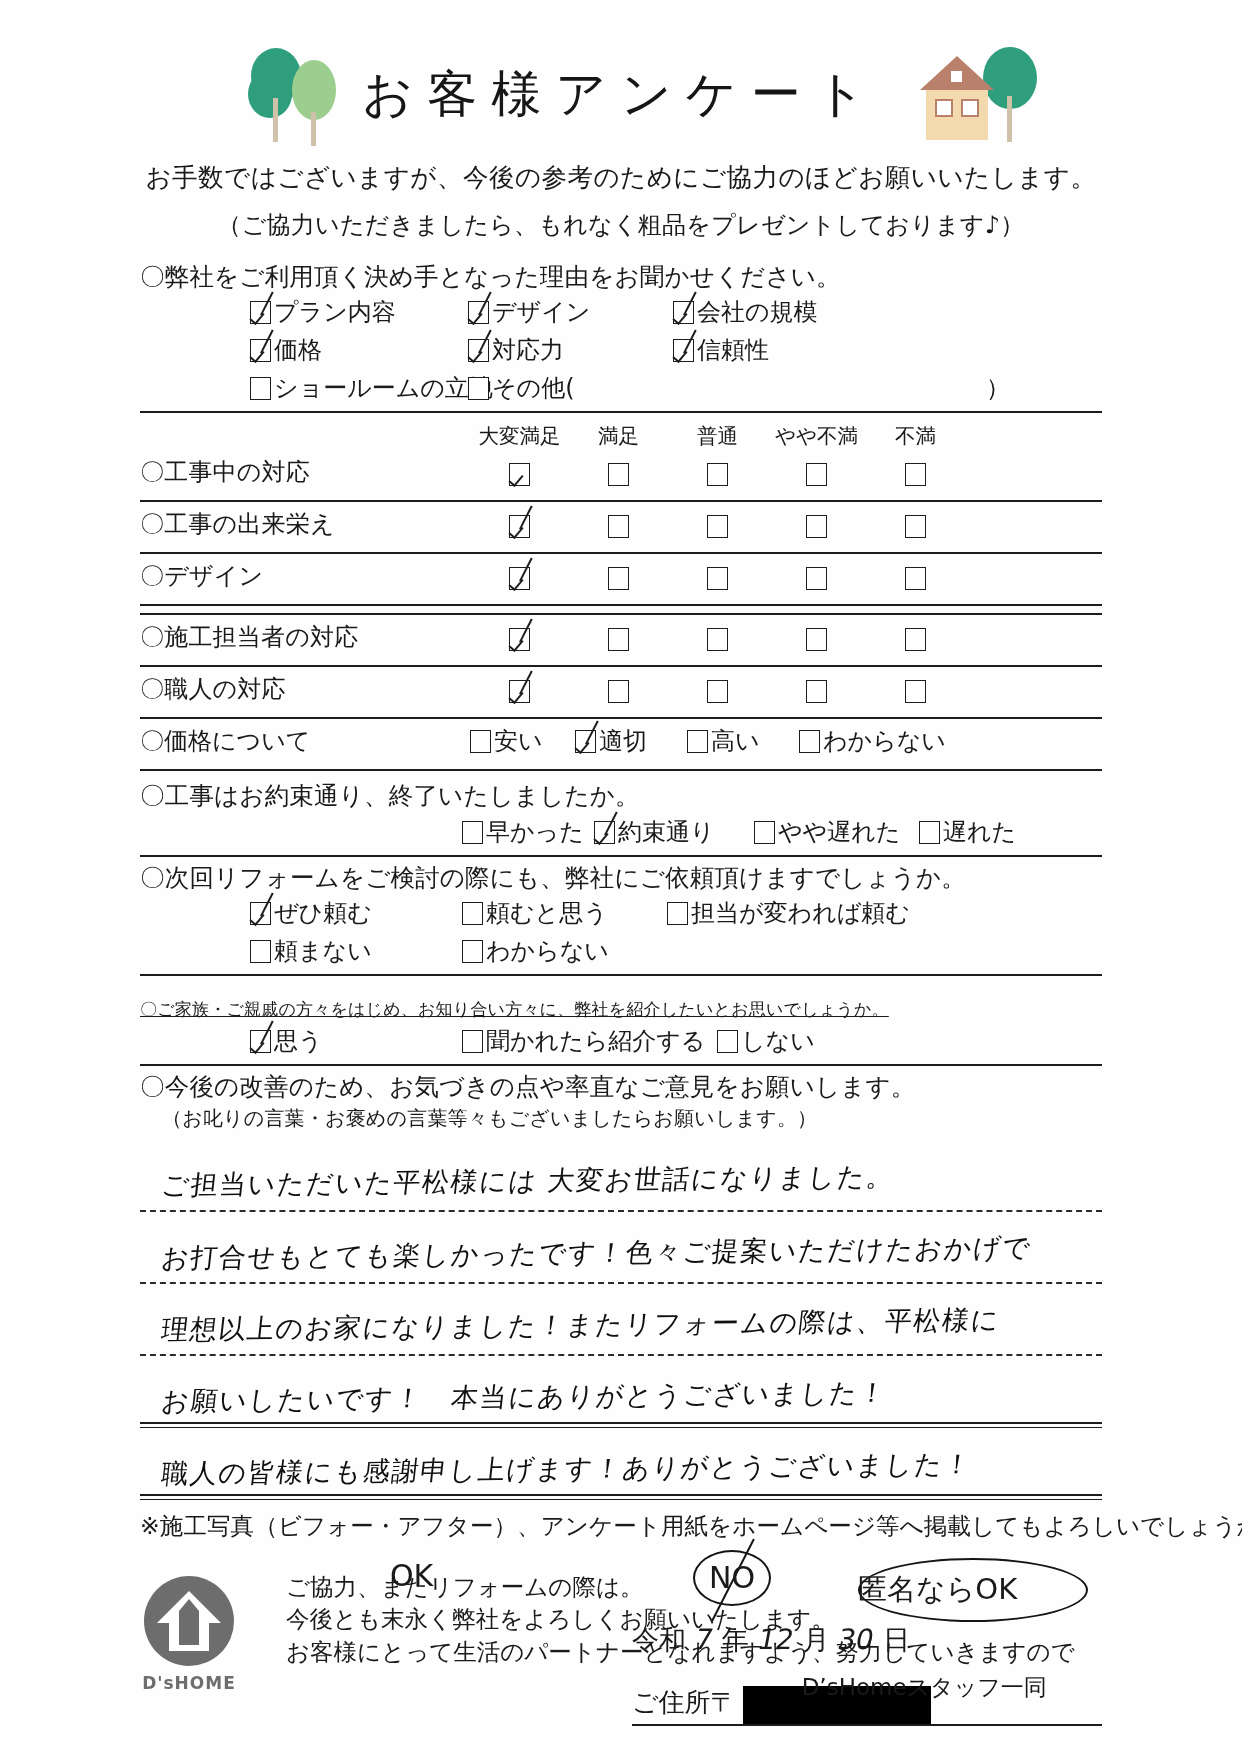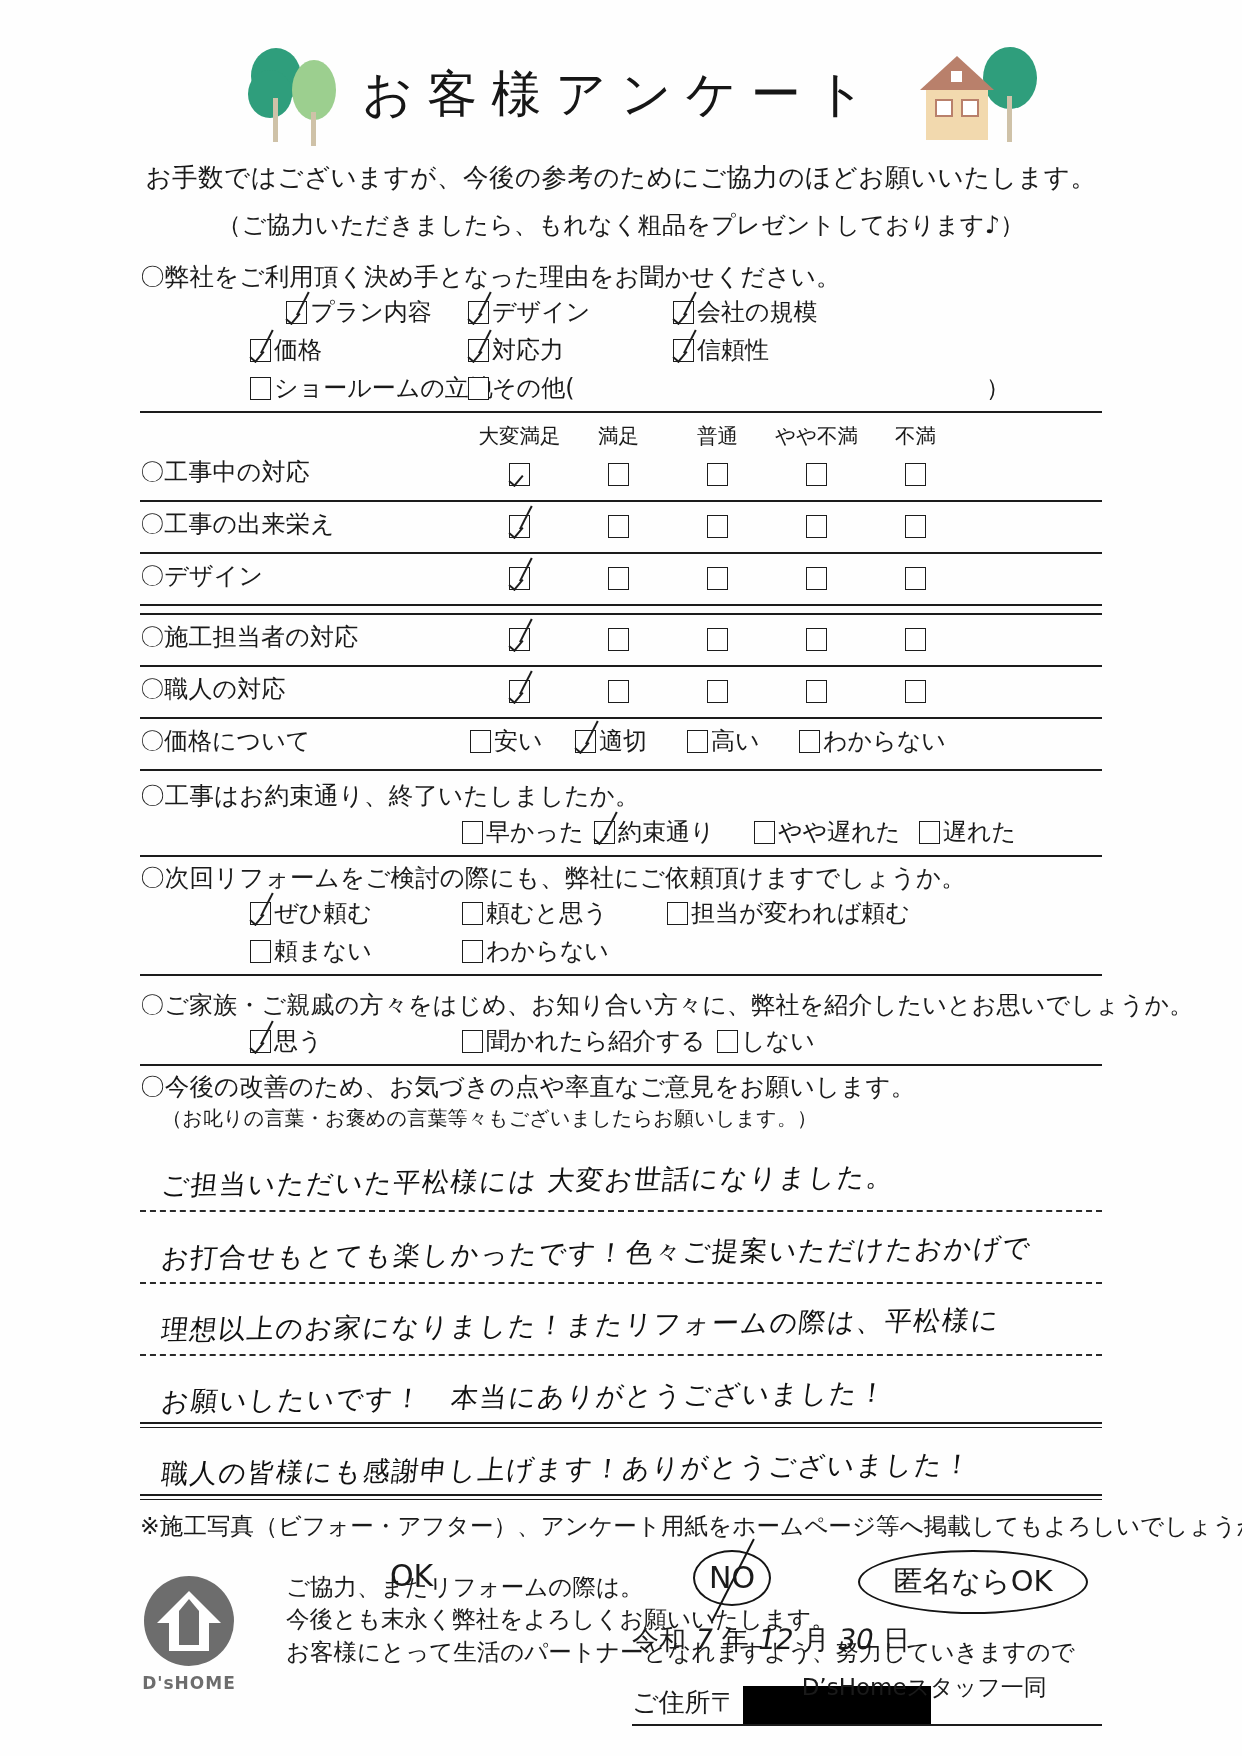--- a/index.html
+++ b/index.html
@@ -230,26 +230,25 @@
     left: 50%;
     top: -16px;
     width: 2px;
     height: 92px;
     background: #141414;
     transform: rotate(27deg);
   }
   .pub-anon {
     position: absolute;
     left: 718px;
-    top: 8px;
+    top: 16px;
     width: 230px;
     height: 64px;
     display: flex;
     align-items: center;
-    justify-content: center;
   }
   .pub-anon .txt { position: relative; z-index: 2; font-size: 29px; }
 
   
   .date-row {
     position: relative;
     margin-left: 492px;
     font-size: 27px;
     height: 52px;
     display: flex;
@@ -350,21 +349,21 @@
   </div>
 
   <div class="lead1">お手数ではございますが、今後の参考のためにご協力のほどお願いいたします。</div>
   <div class="lead2">（ご協力いただきましたら、もれなく粗品をプレゼントしております♪）</div>
 
   <div class="form-area">
 
     <div class="q-line" style="margin-top:12px;">〇弊社をご利用頂く決め手となった理由をお聞かせください。</div>
 
     <div class="opt-row" style="padding-left:110px;">
-      <span class="opt" style="width:218px;justify-content:center;">
+      <span class="opt" style="width:218px;">
         <span class="cb checked penned"></span>
         <span>プラン内容</span>
       </span>
       <span class="opt" style="width:205px;">
         <span class="cb checked penned"></span>
         <span>デザイン</span>
       </span>
       <span class="opt">
         <span class="cb checked penned"></span>
         <span>会社の規模</span>
@@ -574,21 +573,21 @@
         <span class="cb"></span>
         <span>頼まない</span>
       </span>
       <span class="opt">
         <span class="cb"></span>
         <span>わからない</span>
       </span>
     </div>
     <div class="rule"></div>
 
-    <div class="q-line" style="margin-top:16px;font-size:24px;">〇ご家族・ご親戚の方々をはじめ、お知り合い方々に、弊社を紹介したいとお思いでしょうか。</div>
+    <div class="q-line" style="margin-top:24px;font-size:17px;text-decoration:underline;">〇ご家族・ご親戚の方々をはじめ、お知り合い方々に、弊社を紹介したいとお思いでしょうか。</div>
     <div class="opt-row" style="padding-left:110px;">
       <span class="opt" style="width:212px;">
         <span class="cb checked penned"></span>
         <span>思う</span>
       </span>
       <span class="opt" style="width:255px;">
         <span class="cb"></span>
         <span>聞かれたら紹介する</span>
       </span>
       <span class="opt">

